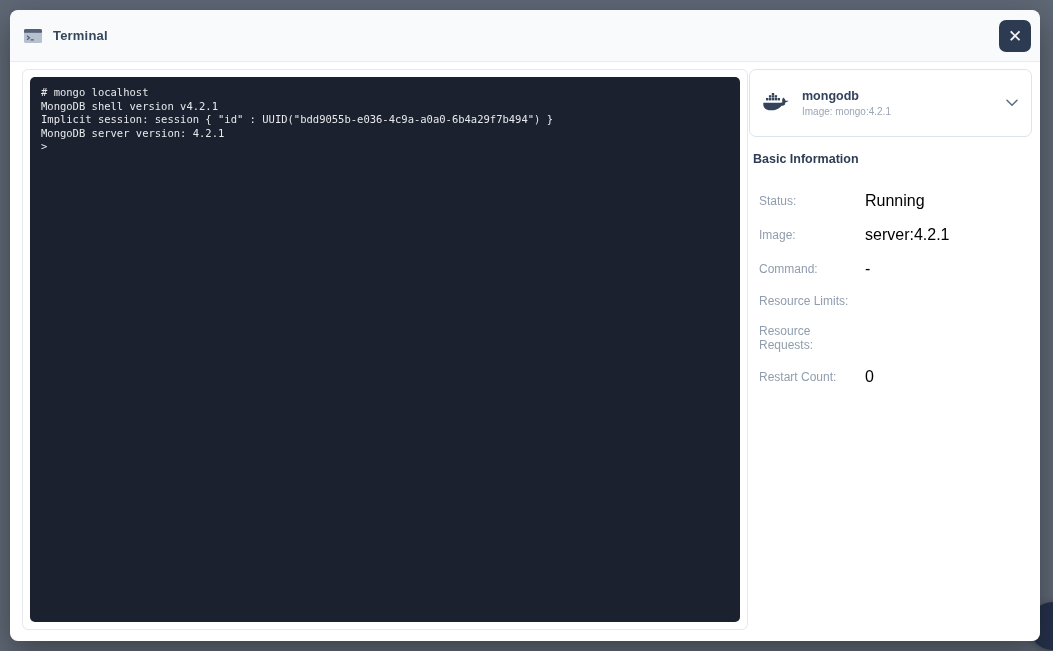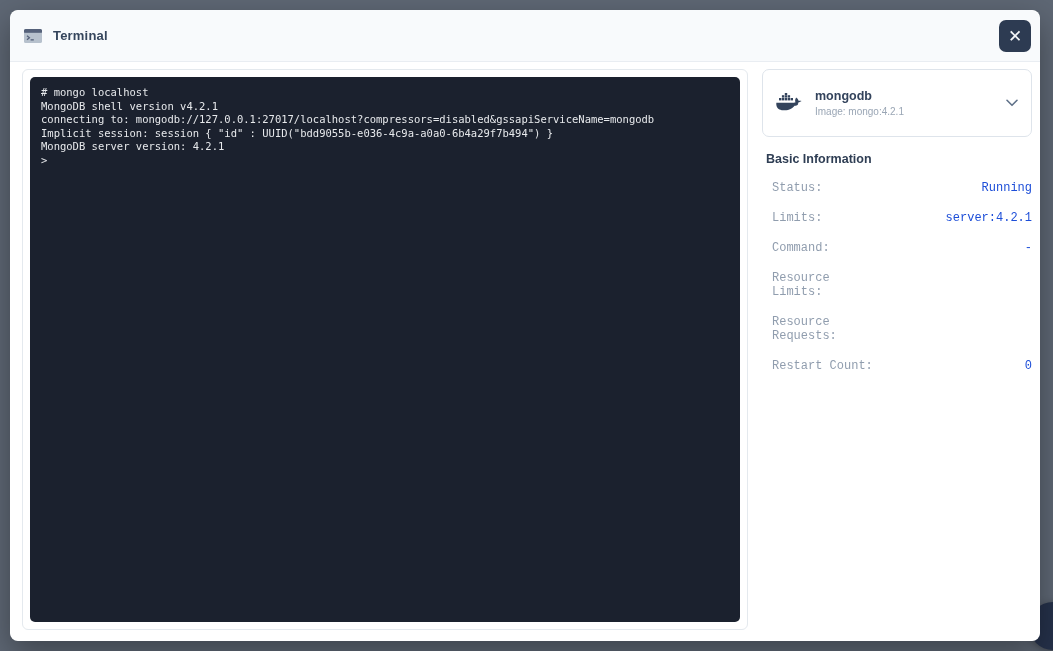--- a/index.html
+++ b/index.html
@@ -30,21 +30,21 @@
   .modal-title { margin-left:11px; font-size:13px; font-weight:bold; color:#35455c; letter-spacing:.2px; }
 
   .close-btn {
     position:absolute; top:10px; right:9px; width:32px; height:32px;
     background:#2d3b52; border:none; border-radius:7px; cursor:pointer;
     color:#f4f6f8; font-size:17px; line-height:1;
     display:flex; align-items:center; justify-content:center;
   }
 
   .modal-body {
-    flex:1; display:flex; gap:14px; background:#fff;
+    flex:1; display:flex; gap:1px; background:#fff;
     padding:7px 8px 11px 12px; border-radius:0 0 10px 10px; min-height:0;
   }
 
   .terminal-card {
     flex:0 0 726px; border:1px solid #e4e9ee; border-radius:6px;
     background:#fff; padding:7px; min-height:0;
   }
   .terminal {
     width:100%; height:100%; background:#1b212e; border-radius:5px;
     padding:9px 11px; overflow:hidden; cursor:text;
@@ -61,24 +61,24 @@
     cursor:pointer;
   }
   .docker-icon { width:26px; height:20px; color:#33435c; flex:0 0 auto; }
   .container-select-text { margin-left:13px; flex:1; min-width:0; }
   .container-name { font-size:12.5px; font-weight:bold; color:#33435c; line-height:16px; }
   .container-image { font-size:10px; color:#9aa6b5; line-height:15px; }
   .chevron-down { width:12px; height:8px; flex:0 0 auto; }
 
   .section-title { margin:15px 4px 2px; font-size:12.5px; font-weight:bold; color:#2f3e54; }
 
-  .info-rows { margin-top:5px;font-family:Liberation Mono, monospace; }
+  .info-rows { margin-top:16px; }
   .info-row { display:flex; align-items:center; padding:8px 0 8px 10px; }
   .info-label { flex:0 0 106px; font-size:12px; color:#909dae; }
-  .info-value { flex:1; font-size:12px; color:#1d4ed8;text-align:right; }
+  .info-value { flex:1; font-size:16px; color:#000000; }
 </style>
 </head>
 <body>
 
 <div class="page">
 
   <div class="chat-bubble"></div>
 
   <div class="modal">
 
@@ -98,21 +98,20 @@
 
     <div class="modal-body">
 
       <div class="terminal-card">
         <div class="terminal">
 
             <div class="term-line"># mongo localhost</div>
 
             <div class="term-line">MongoDB shell version v4.2.1</div>
 
-            <div class="term-line">connecting to: mongodb://127.0.0.1:27017/localhost?compressors=disabled&amp;gssapiServiceName=mongodb</div>
 
             <div class="term-line">Implicit session: session { "id" : UUID("bdd9055b-e036-4c9a-a0a0-6b4a29f7b494") }</div>
 
             <div class="term-line">MongoDB server version: 4.2.1</div>
 
             <div class="term-line">&gt;</div>
           </div>
       </div>
 
       <div class="side-panel">
@@ -144,21 +143,21 @@
         <div class="section-title">Basic Information</div>
 
         <div class="info-rows">
 
             <div class="info-row">
               <div class="info-label">Status:</div>
               <div class="info-value">Running</div>
             </div>
 
             <div class="info-row">
-              <div class="info-label">Limits:</div>
+              <div class="info-label">Image:</div>
               <div class="info-value">server:4.2.1</div>
             </div>
 
             <div class="info-row">
               <div class="info-label">Command:</div>
               <div class="info-value">-</div>
             </div>
 
             <div class="info-row">
               <div class="info-label">Resource Limits:</div>

